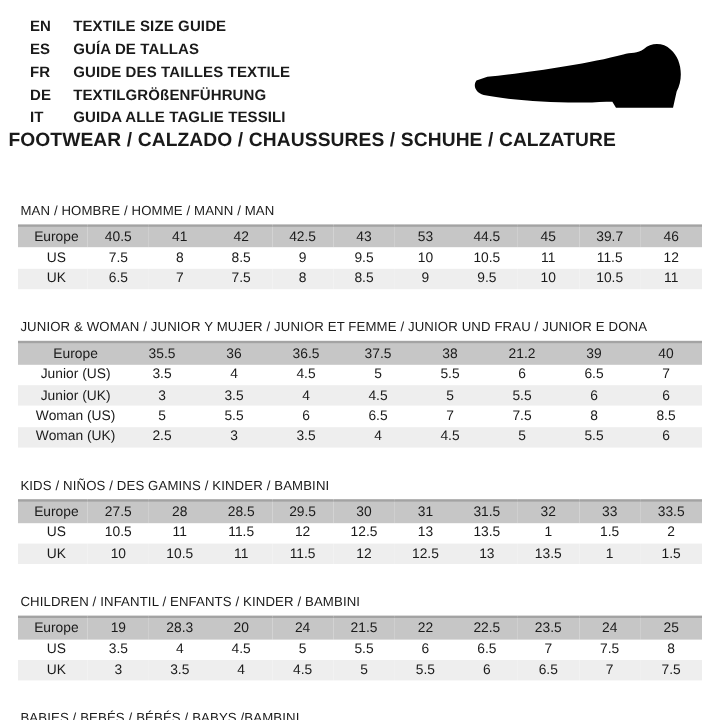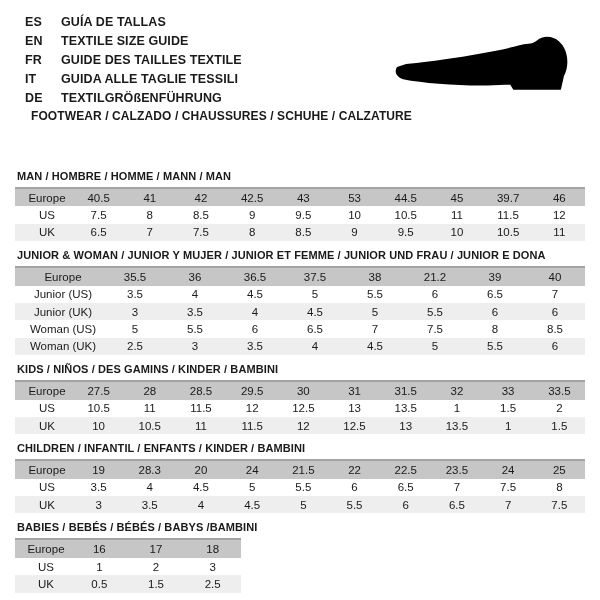--- a/index.html
+++ b/index.html
@@ -20,62 +20,62 @@
 
   
   .lang-block{position:absolute;left:25px;top:13px;}
   .lang-row{display:flex;font-weight:bold;font-size:12.5px;line-height:19px;letter-spacing:.1px;}
   .lang-code{width:36px;flex:0 0 36px;}
 
   
   .shoe{position:absolute;left:394px;top:31px;width:180px;height:62px;}
 
   
-  .category{position:absolute;left:31px;top:109px;font-weight:bold;font-size:12px;letter-spacing:.1px;}
+  .category{position:absolute;left:7px;top:109px;font-weight:bold;font-size:16px;letter-spacing:.1px;}
 
   
   .tables{position:absolute;left:15px;top:168px;width:570px;}
-  .section{margin-top:8px;}
+  .section{margin-top:26px;}
   .section:first-child{margin-top:2px;}
-  .section-title{font-size:11px;font-weight:bold;line-height:13px;margin:0 0 4px 2px;letter-spacing:.1px;}
+  .section-title{font-size:11px;font-weight:normal;line-height:13px;margin:0 0 4px 2px;letter-spacing:.1px;}
   table{border-collapse:collapse;table-layout:fixed;width:100%;}
   table.narrow{width:226px;}
   td{height:17.4px;font-size:11.5px;text-align:center;padding:0;vertical-align:middle;}
   td.label{text-align:center;padding-left:6px;}
   table.std td.label{width:52px;}
   table.wide-label td.label{width:84px;}
   table.narrow td.label{width:50px;}
   tr.header-row{background:var(--header-bg);border-top:2px solid var(--header-border);}
   tr.alt{background:var(--alt-bg);}
 </style>
 </head>
 <body>
 
 <div class="page">
 
   <div class="lang-block" id="langs">
       <div class="lang-row">
+        <span class="lang-code">EN</span>
+        <span class="lang-label">TEXTILE SIZE GUIDE</span>
+      </div>
+      <div class="lang-row">
         <span class="lang-code">ES</span>
         <span class="lang-label">GUÍA DE TALLAS</span>
       </div>
       <div class="lang-row">
-        <span class="lang-code">EN</span>
-        <span class="lang-label">TEXTILE SIZE GUIDE</span>
-      </div>
-      <div class="lang-row">
         <span class="lang-code">FR</span>
         <span class="lang-label">GUIDE DES TAILLES TEXTILE</span>
       </div>
       <div class="lang-row">
+        <span class="lang-code">DE</span>
+        <span class="lang-label">TEXTILGRÖßENFÜHRUNG</span>
+      </div>
+      <div class="lang-row">
         <span class="lang-code">IT</span>
         <span class="lang-label">GUIDA ALLE TAGLIE TESSILI</span>
-      </div>
-      <div class="lang-row">
-        <span class="lang-code">DE</span>
-        <span class="lang-label">TEXTILGRÖßENFÜHRUNG</span>
       </div>
     </div>
 
   <svg class="shoe" viewBox="0 0 178 60" aria-hidden="true">
     <path id="shoe-path" fill="#000000" d="M3,35
          C0,39 2,45 9,47
          C34,52 78,54.5 110,52.5
          L115,52.5
          L118,57.5
          L165,57.5

